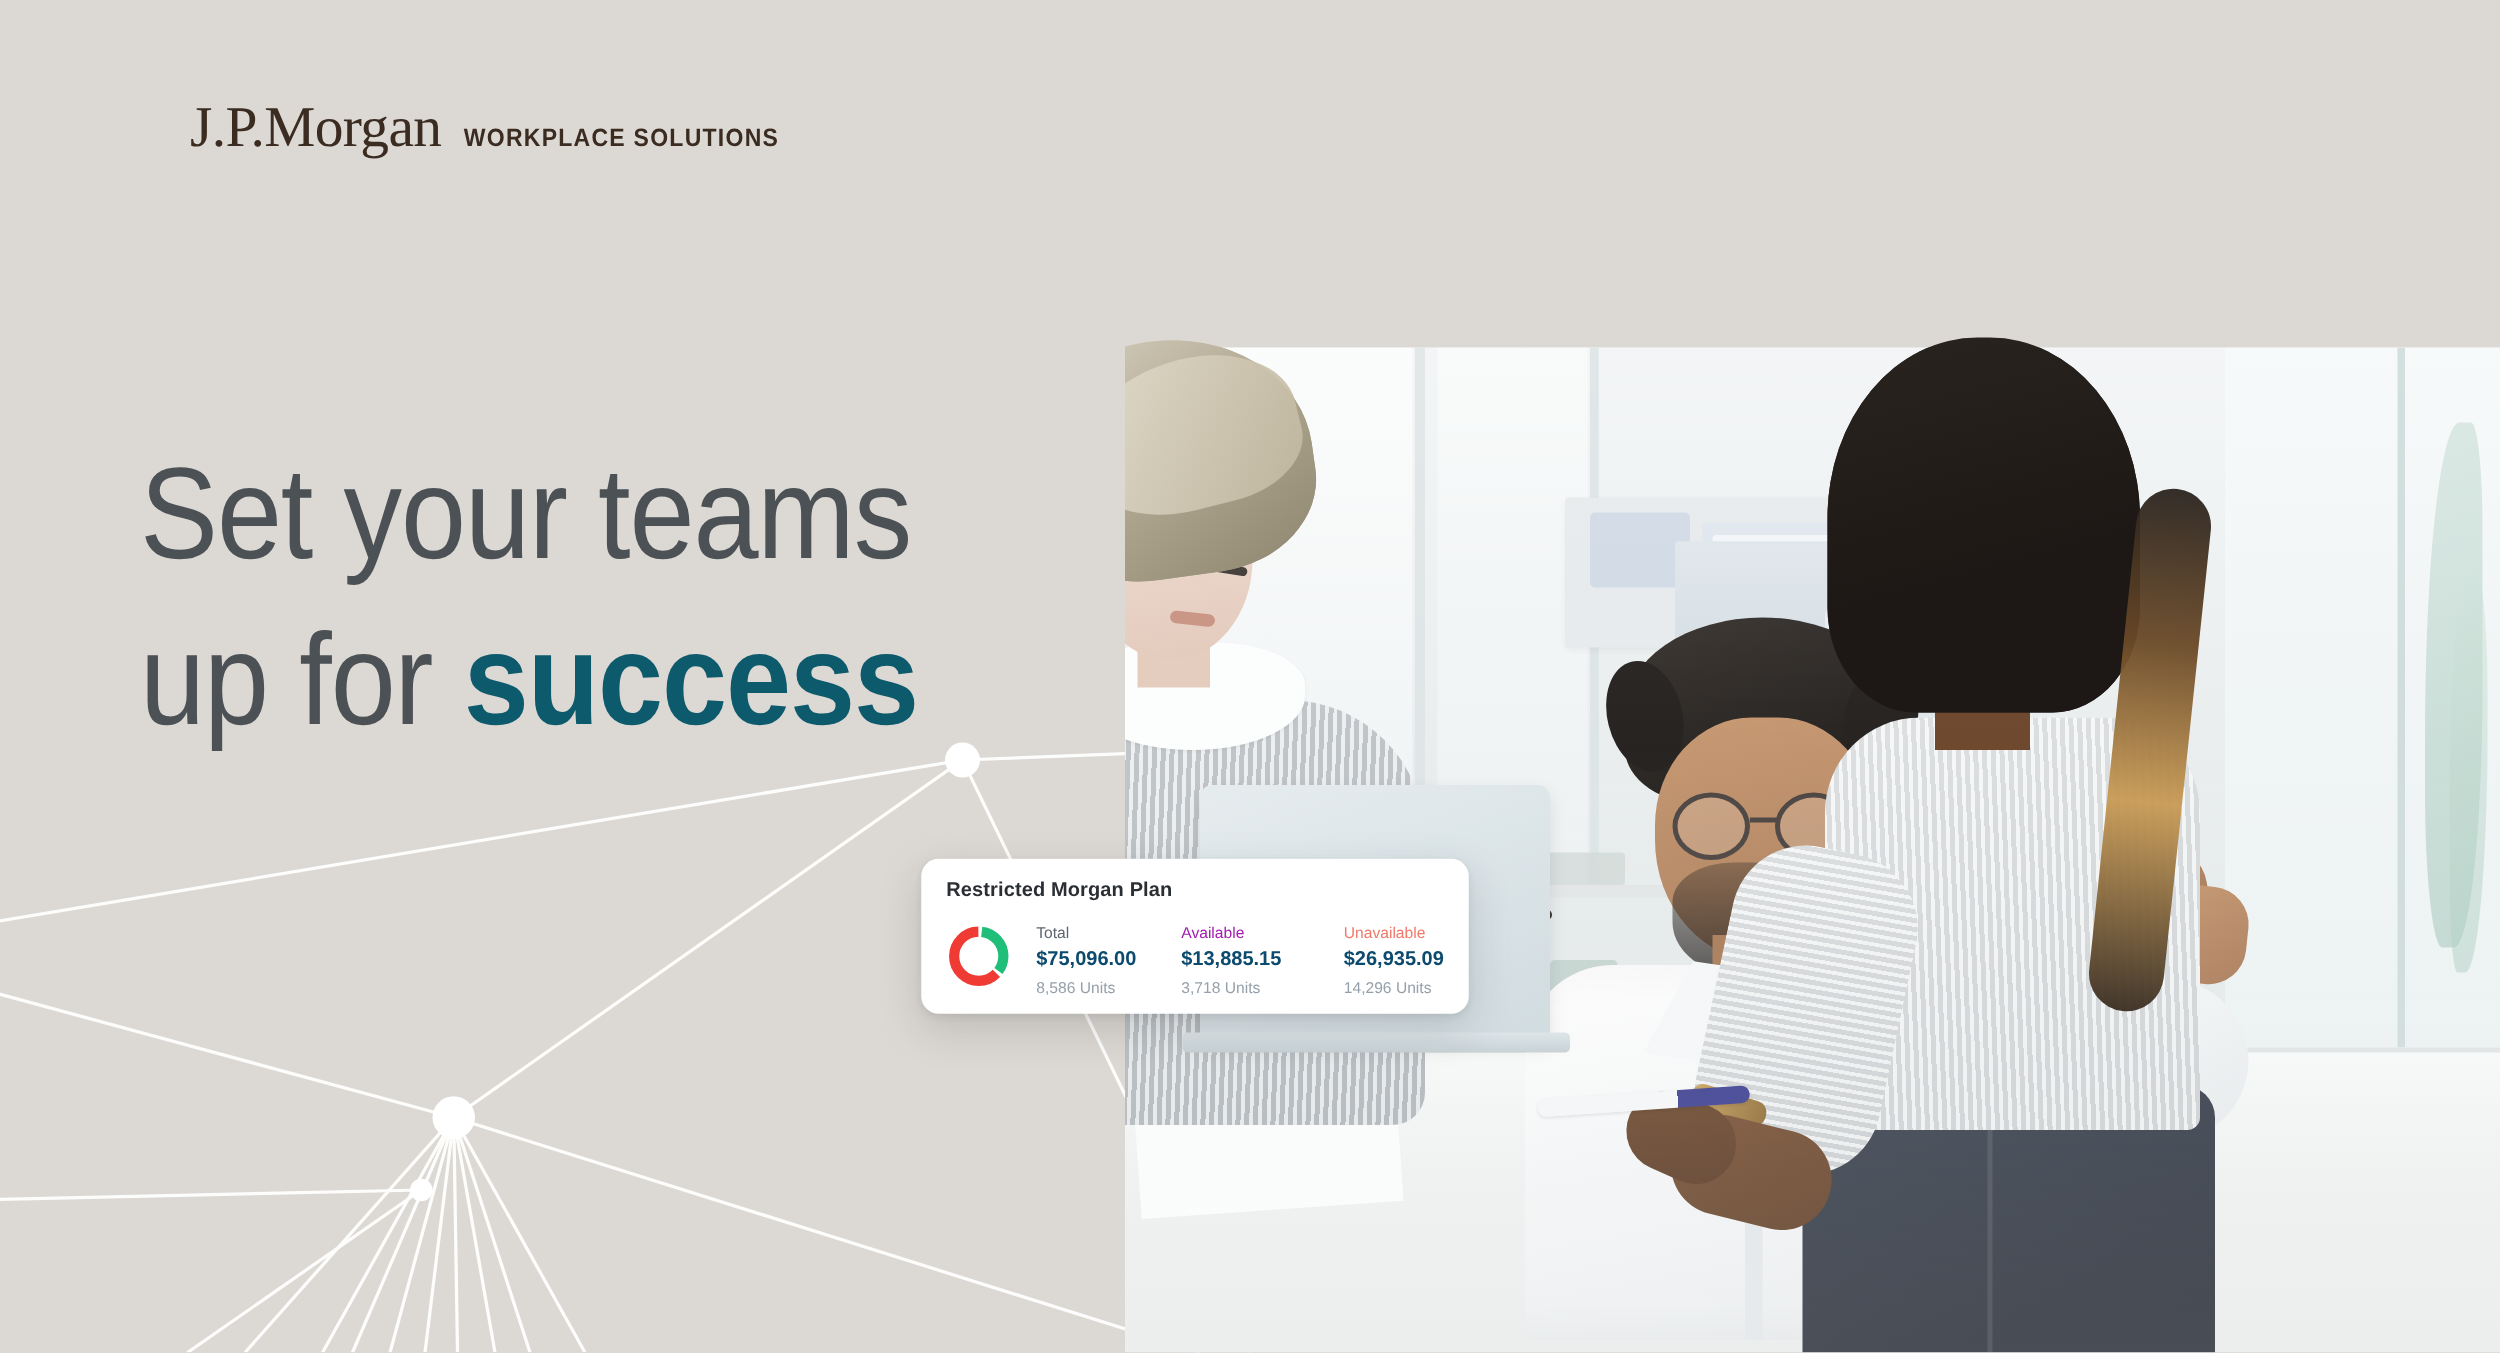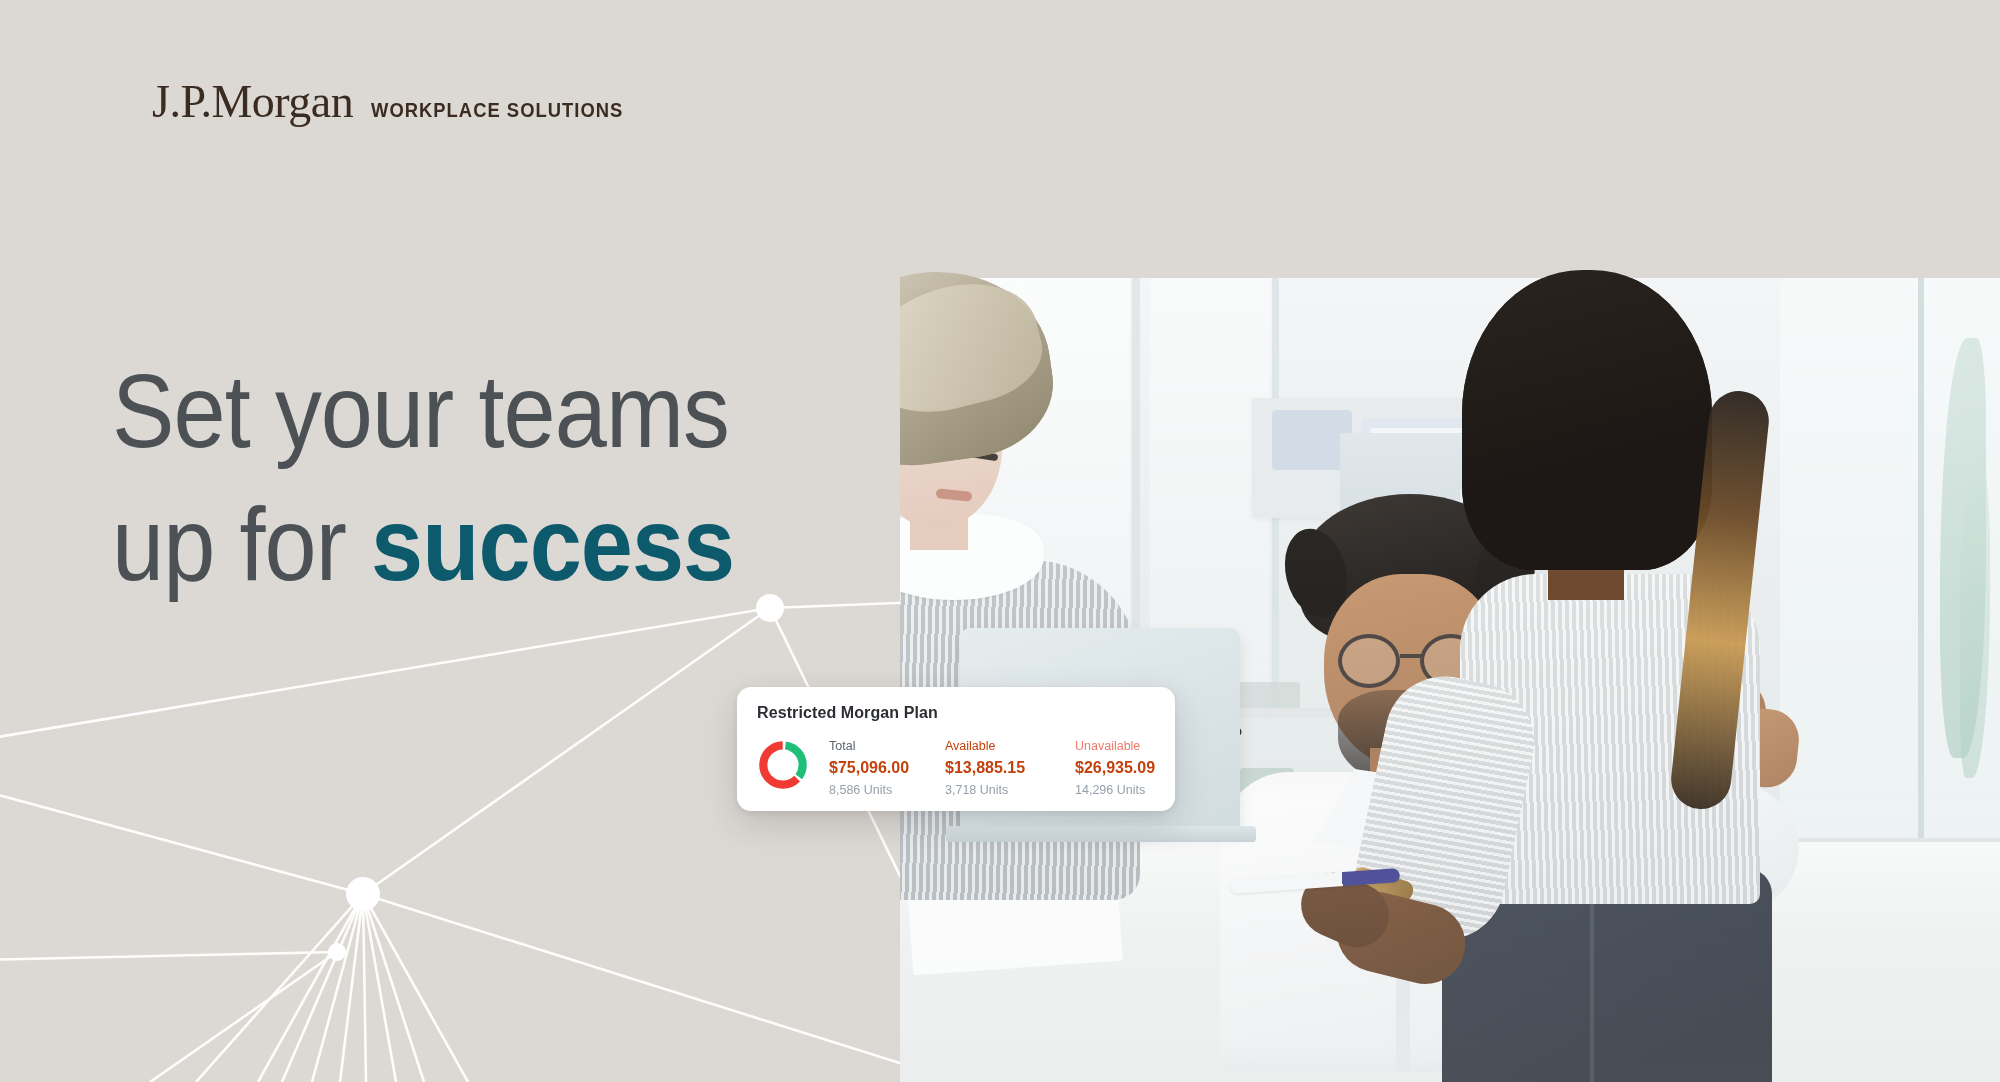--- a/index.html
+++ b/index.html
@@ -302,23 +302,23 @@
   }
   .card-body { display:flex; align-items:flex-start; gap:20px; }
   .donut { width:52px; height:52px; flex:0 0 52px; margin-top:1px; }
   .metrics { display:flex; gap:12px; flex:1; }
   .metric { min-width:0; }
   .metric.m-total { width:104px; }
   .metric.m-avail { width:118px; }
   .metric.m-unav  { width:130px; }
   .m-label { font-size:12.5px; line-height:1.35; margin-bottom:3px; }
   .m-total .m-label { color:#5d6670; }
-  .m-avail .m-label { color:#c2410c; }
+  .m-avail .m-label { color:#a21caf; }
   .m-unav  .m-label { color:#ef7a6a; }
-  .m-value { font-size:16px; font-weight:700; color:#c2410c; line-height:1.3; }
+  .m-value { font-size:16px; font-weight:700; color:#0c4a6e; line-height:1.3; }
   .m-units { font-size:12.5px; color:#96a0aa; line-height:1.45; margin-top:2px; }
 </style>
 </head>
 <body>
 
 <div class="stage">
 
   <svg class="constellation" viewBox="0 0 2000 1082" preserveAspectRatio="none">
     <g stroke="#ffffff" stroke-width="2.6" fill="none" opacity="0.95">
 

